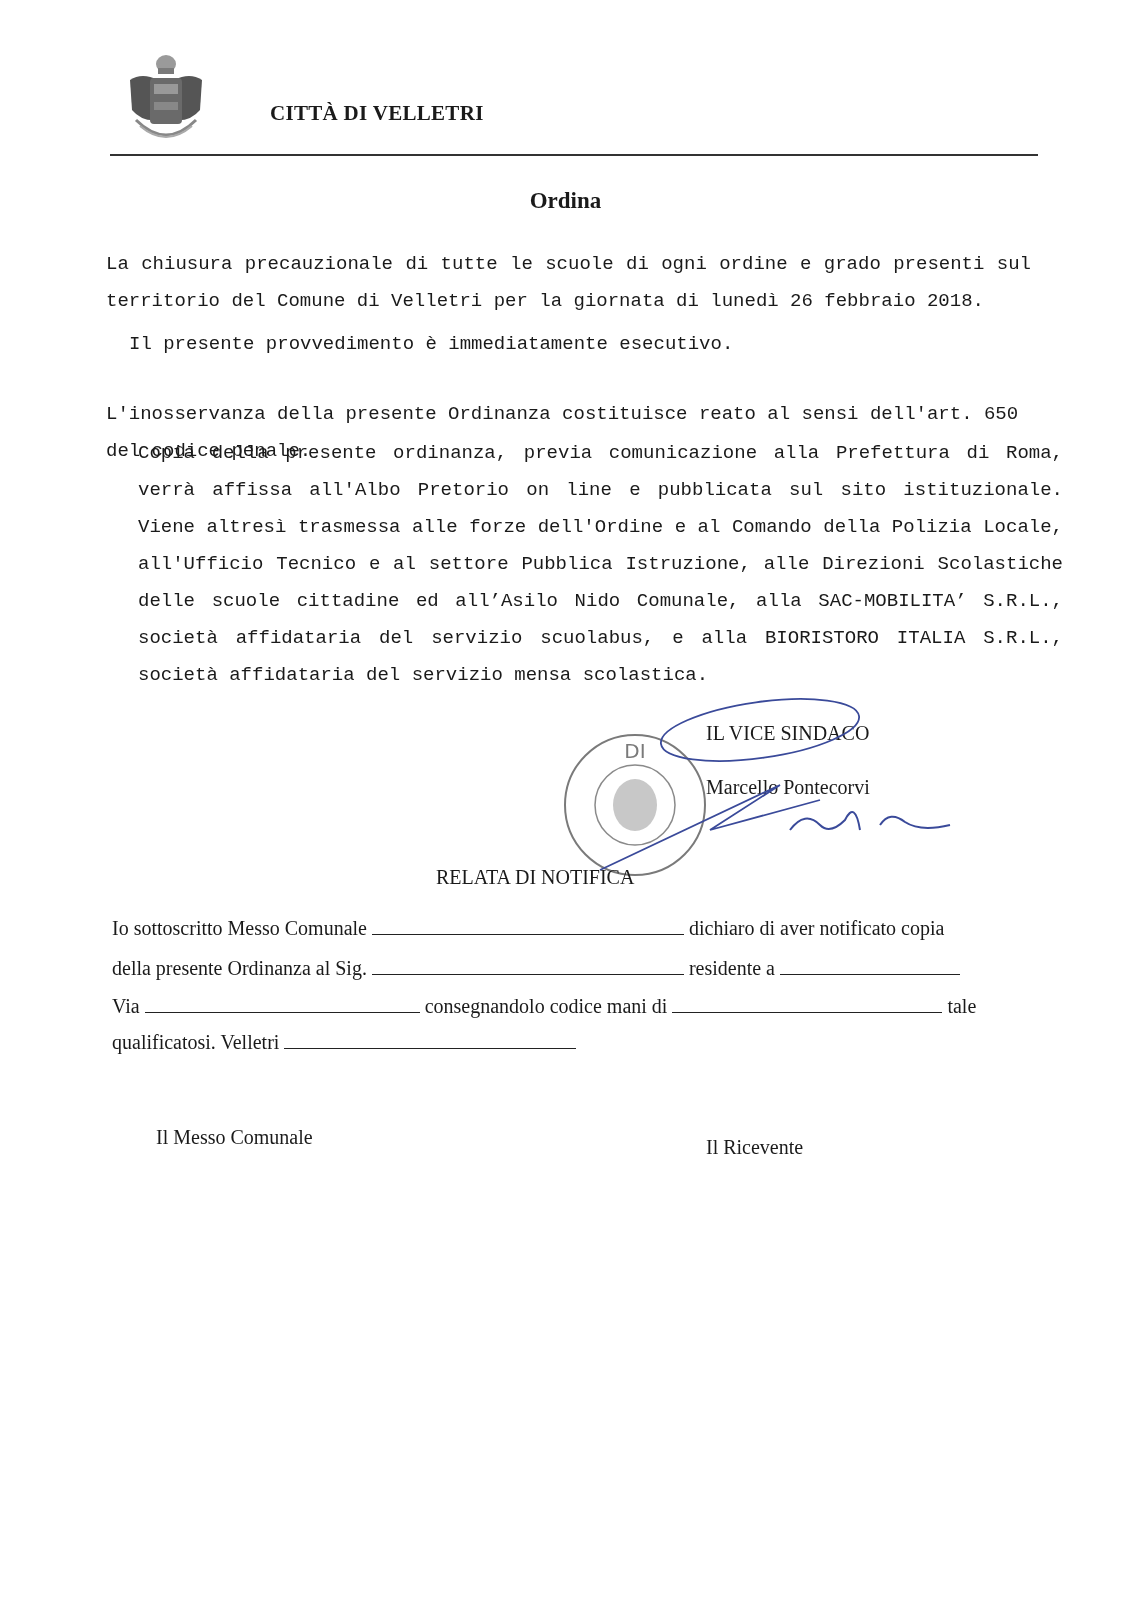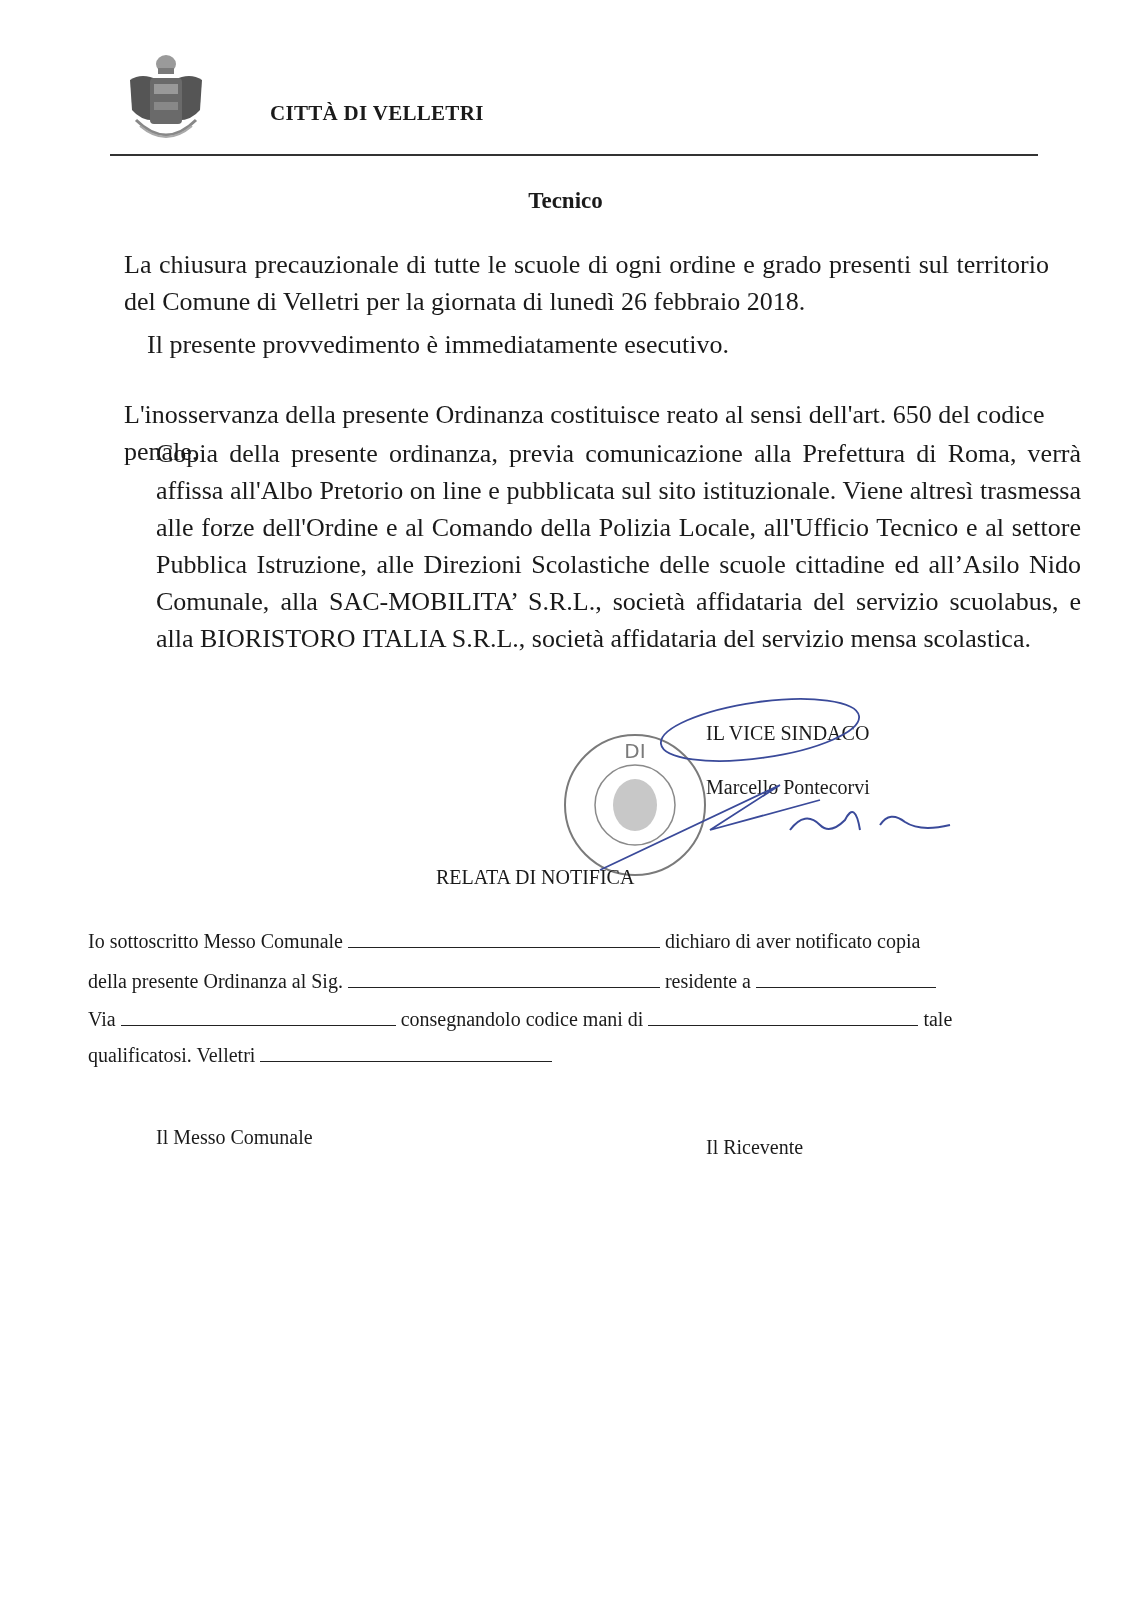--- a/index.html
+++ b/index.html
@@ -8,30 +8,30 @@
     font-family: "Liberation Serif", "DejaVu Serif", serif;
     color: #1a1a1a;
   }
   .crest { position: absolute; left: 122px; top: 50px; width: 88px; height: 100px; }
   .hdr { position: absolute; left: 270px; top: 56px; line-height: 26px; }
   .hdr .city { font-weight: bold; font-size: 21px; letter-spacing: 0.3px; margin-top: 44px; }
   .hdr .metro { font-style: italic; font-weight: bold; font-size: 20px; }
   .hdr .site { font-size: 20px; }
   .rule { position: absolute; left: 110px; top: 154px; width: 928px; height: 1.5px; background: #333; }
   .title { position: absolute; left: 0; width: 1131px; top: 188px; text-align: center; font-weight: bold; font-size: 23px; }
-  .body { position: absolute; left: 124px; width: 925px; font-size: 26px; line-height: 37px; }
+  .body { position: absolute; left: 106px; width: 925px; font-size: 19px; line-height: 37px; font-family: Liberation Mono, monospace; }
   .p1 { top: 246px; text-align: justify; }
   .p2 { top: 326px; margin-left: 23px; }
   .p3 { top: 382px; margin-top: 14px; }
   .p4 { top: 435px; text-align: justify; text-align-last: left; margin-left: 32px; }
   .sign { position: absolute; font-size: 20px; }
   .stamp { position: absolute; left: 560px; top: 730px; width: 150px; height: 150px; }
   .sig { position: absolute; left: 560px; top: 690px; width: 420px; height: 200px; }
   .relata { position: absolute; left: 436px; top: 866px; font-size: 20px; }
-  .form { position: absolute; left: 88px; width: 900px; font-size: 20px; margin-top: 13px; }
+  .form { position: absolute; left: 112px; width: 900px; font-size: 20px; }
   .blank { display: inline-block; border-bottom: 1.3px solid #222; height: 18px; vertical-align: baseline; }
   .footer-label { position: absolute; font-size: 20px; }
 </style>
 </head>
 <body>
 
 <div class="crest">
   <svg width="88" height="100" viewBox="0 0 88 100">
     <ellipse cx="44" cy="14" rx="10" ry="9" fill="#9a9a9a"></ellipse>
     <rect x="36" y="18" width="16" height="6" fill="#7a7a7a"></rect>
@@ -42,21 +42,21 @@
     <rect x="32" y="52" width="24" height="8" fill="#888"></rect>
     <path d="M14 70 Q44 100 74 70" stroke="#888" stroke-width="3" fill="none"></path>
     <path d="M18 76 Q44 98 70 76" stroke="#aaa" stroke-width="2" fill="none"></path>
   </svg>
 </div>
 <div class="hdr">
   <div class="city">CITTÀ DI VELLETRI</div>
 </div>
 <div class="rule"></div>
 
-<div class="title">Tecnico</div>
+<div class="title">Ordina</div>
 <div class="body p1">La chiusura precauzionale di tutte le scuole di ogni ordine e grado presenti sul territorio del Comune di Velletri per la giornata di lunedì 26 febbraio 2018.</div>
 <div class="body p2">Il presente provvedimento è immediatamente esecutivo.</div>
 <div class="body p3">L'inosservanza della presente Ordinanza costituisce reato al sensi dell'art. 650 del codice penale.</div>
 <div class="body p4">Copia della presente ordinanza, previa comunicazione alla Prefettura di Roma, verrà affissa all'Albo Pretorio on line e pubblicata sul sito istituzionale. Viene altresì trasmessa alle forze dell'Ordine e al Comando della Polizia Locale, all'Ufficio Tecnico e al settore Pubblica Istruzione, alle Direzioni Scolastiche delle scuole cittadine ed all’Asilo Nido Comunale, alla SAC-MOBILITA’ S.R.L., società affidataria del servizio scuolabus, e alla BIORISTORO ITALIA S.R.L., società affidataria del servizio mensa scolastica.</div>
 
 <div class="stamp">
   <svg width="150" height="150" viewBox="0 0 150 150">
     <circle cx="75" cy="75" r="70" stroke="#7a7a7a" stroke-width="2" fill="none"></circle>
     <circle cx="75" cy="75" r="40" stroke="#8a8a8a" stroke-width="1.5" fill="none"></circle>
     <ellipse cx="75" cy="75" rx="22" ry="26" fill="#c8c8c8"></ellipse>

